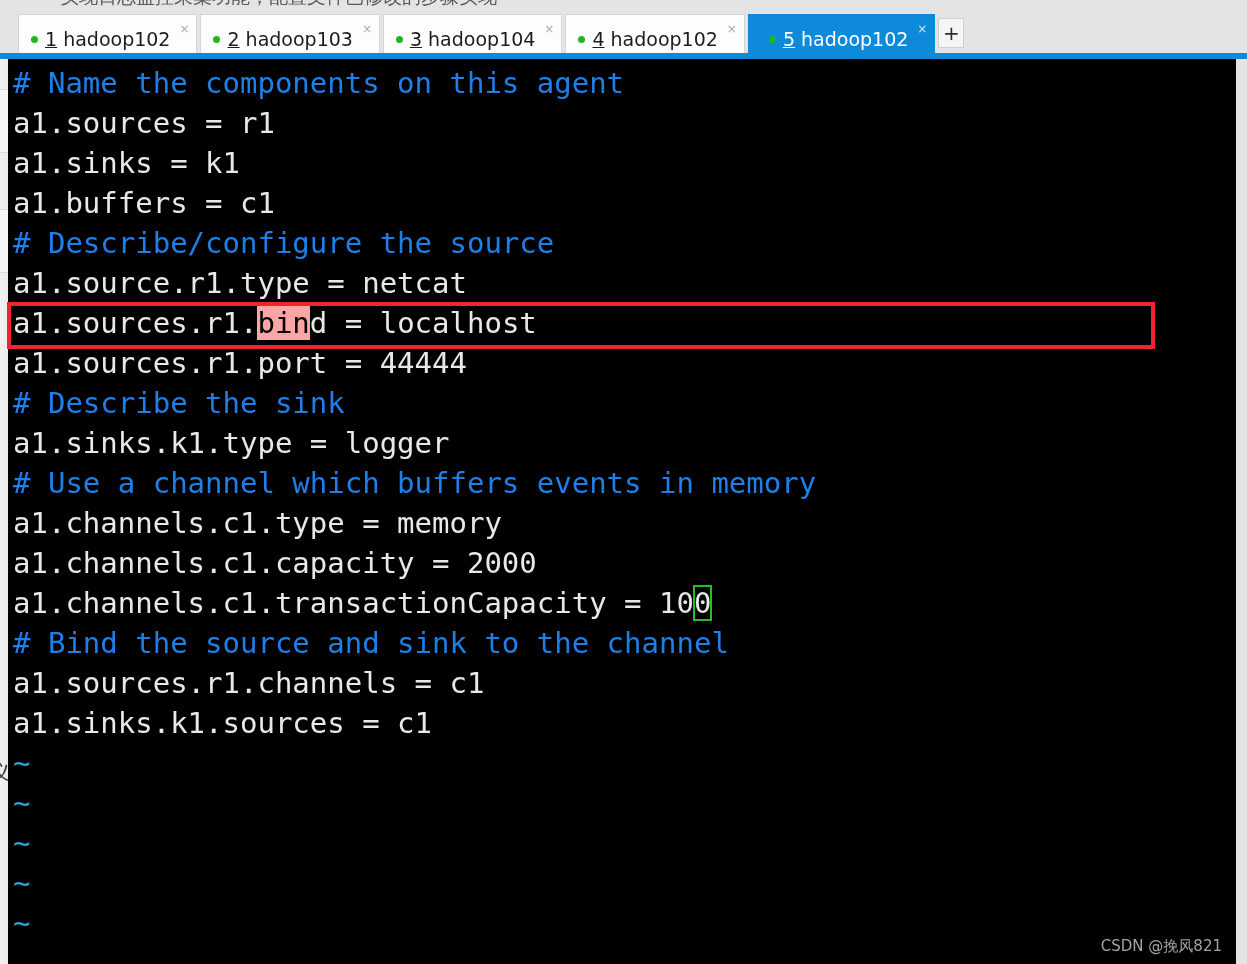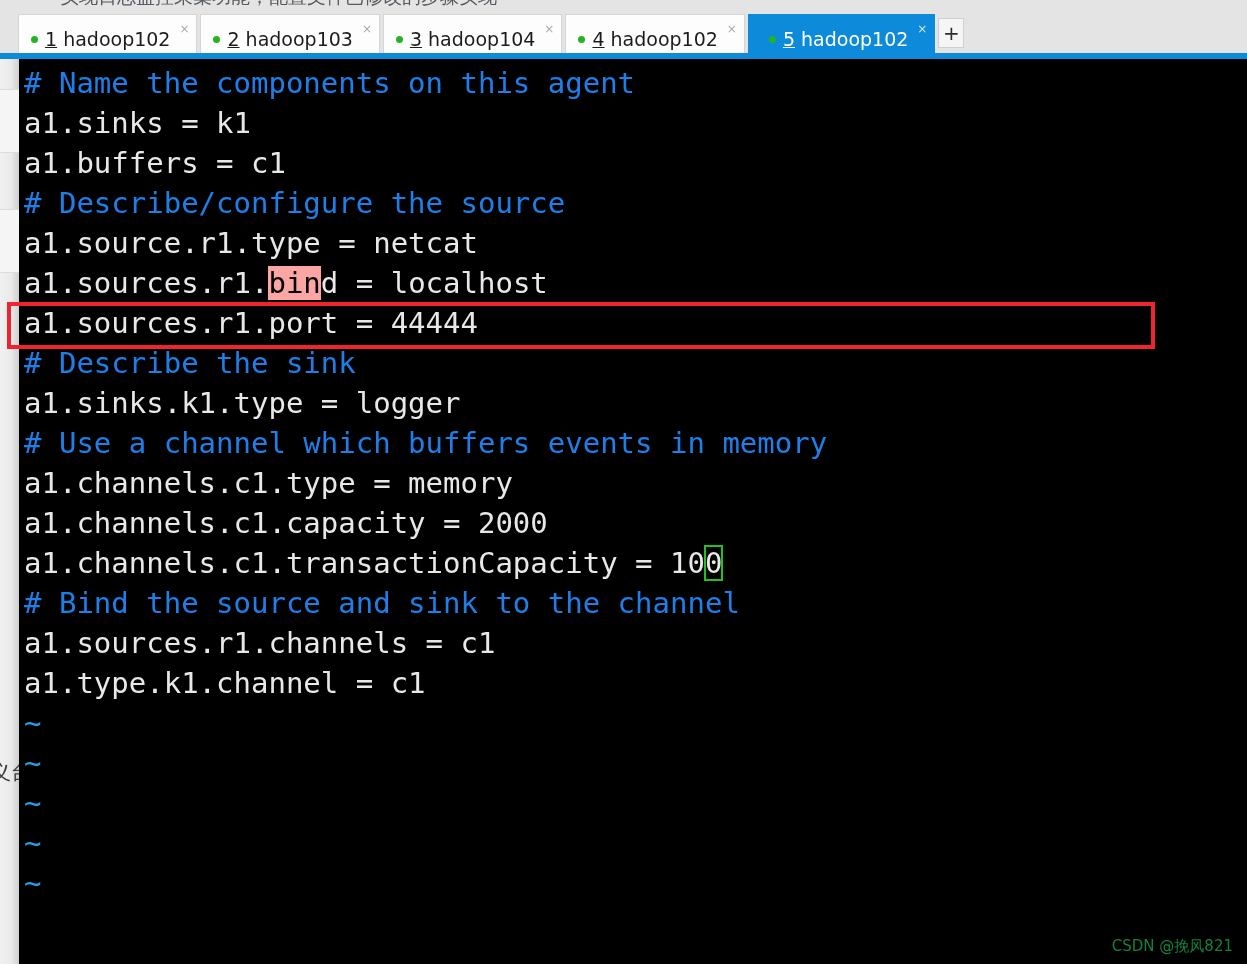--- a/index.html
+++ b/index.html
@@ -150,21 +150,21 @@
     top: 700px;
     font-size: 20px;
     color: #3c3c3c;
     font-family: "DejaVu Sans", sans-serif;
     white-space: nowrap;
   }
 
   
   .terminal {
     position: absolute;
-    left: 19px;
+    left: 8px;
     top: 59px;
     width: 1228px;
     height: 905px;
     background: #000000;
     overflow: hidden;
   }
   .term-inner {
     position: absolute;
     left: 5px;
     top: 4px;
@@ -202,21 +202,21 @@
     box-sizing: border-box;
     pointer-events: none;
   }
 
   
   .watermark {
     position: absolute;
     right: 14px;
     bottom: 8px;
     font-size: 15px;
-    color: #15803d;
+    color: #a3a3a3;
     font-family: "DejaVu Sans", sans-serif;
     white-space: nowrap;
   }
 </style>
 </head>
 <body>
 
 <div id="app">
 
   <div class="top-strip">
@@ -256,35 +256,36 @@
 
   <div class="left-gutter">
     <div class="gutter-seg" style="top:30px;height:62px;"></div>
     <div class="gutter-seg" style="top:150px;height:62px;"></div>
     <div class="cut-cn">义台</div>
   </div>
 
   <div class="terminal">
     <div class="term-inner" id="term-inner">
         <div class="line comment"># Name the components on this agent</div>
+        <div class="line">a1.sources = r1</div>
         <div class="line">a1.sinks = k1</div>
         <div class="line">a1.buffers = c1</div>
         <div class="line comment"># Describe/configure the source</div>
         <div class="line">a1.source.r1.type = netcat</div>
         <div class="line"><span>a1.sources.r1.</span><span class="hl">bin</span><span>d = localhost</span></div>
         <div class="line">a1.sources.r1.port = 44444</div>
         <div class="line comment"># Describe the sink</div>
         <div class="line">a1.sinks.k1.type = logger</div>
         <div class="line comment"># Use a channel which buffers events in memory</div>
         <div class="line">a1.channels.c1.type = memory</div>
         <div class="line">a1.channels.c1.capacity = 2000</div>
         <div class="line"><span>a1.channels.c1.transactionCapacity = 10</span><span class="cursor">0</span><span></span></div>
         <div class="line comment"># Bind the source and sink to the channel</div>
         <div class="line">a1.sources.r1.channels = c1</div>
-        <div class="line">a1.type.k1.channel = c1</div>
+        <div class="line">a1.sinks.k1.sources = c1</div>
         <div class="line tilde">~</div>
         <div class="line tilde">~</div>
         <div class="line tilde">~</div>
         <div class="line tilde">~</div>
         <div class="line tilde">~</div>
       </div>
     <div class="watermark">CSDN @挽风821</div>
   </div>
 
   <div class="red-box"></div>

